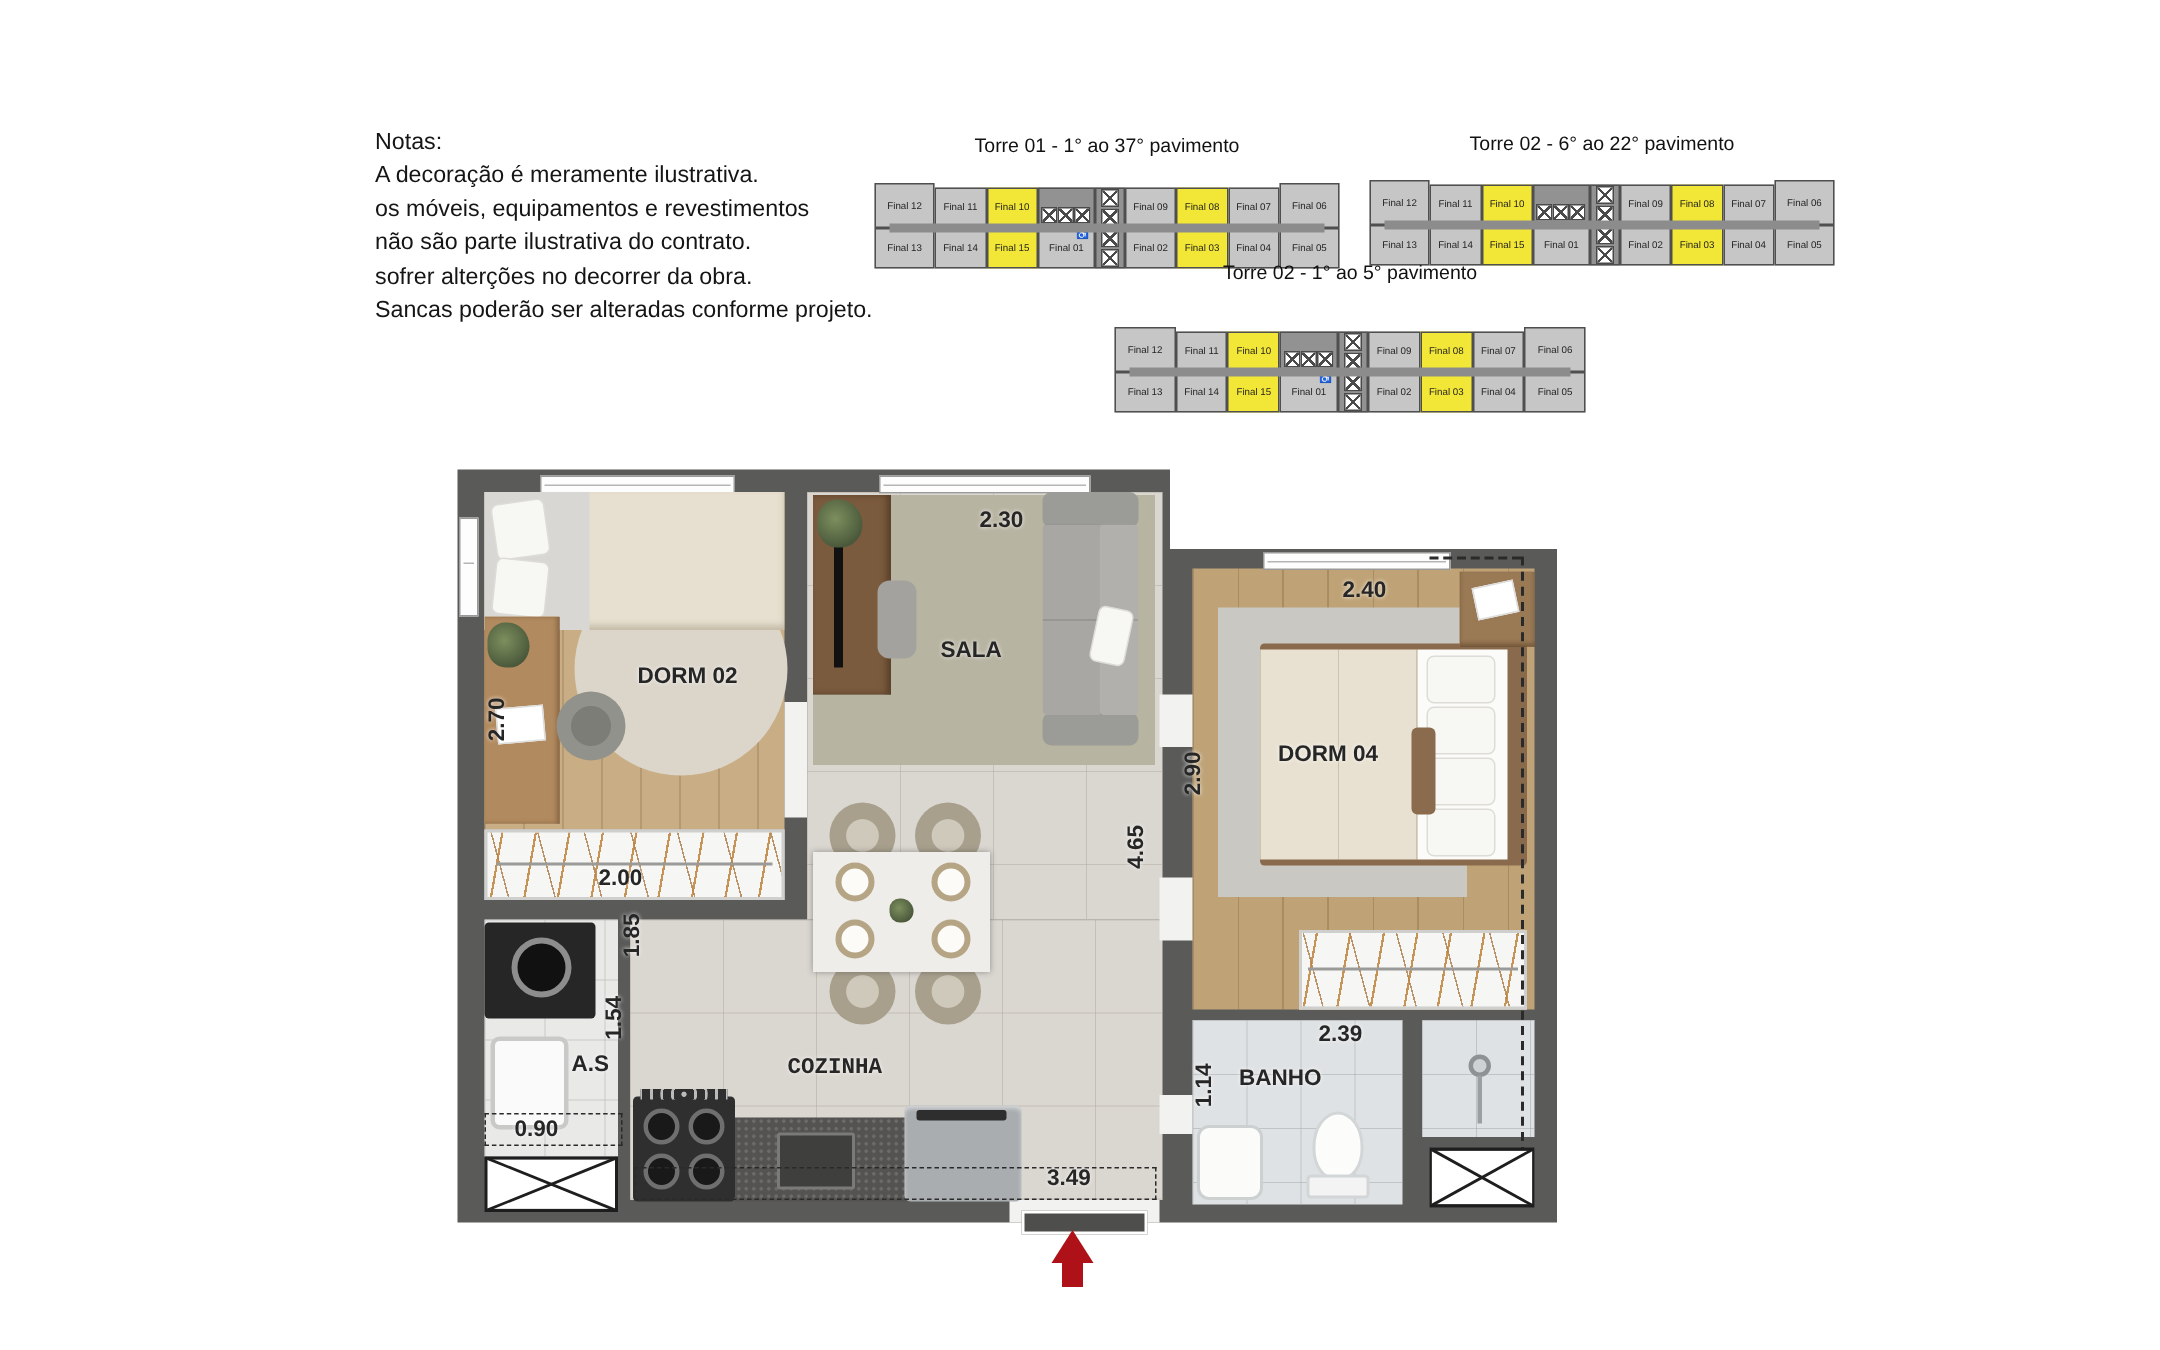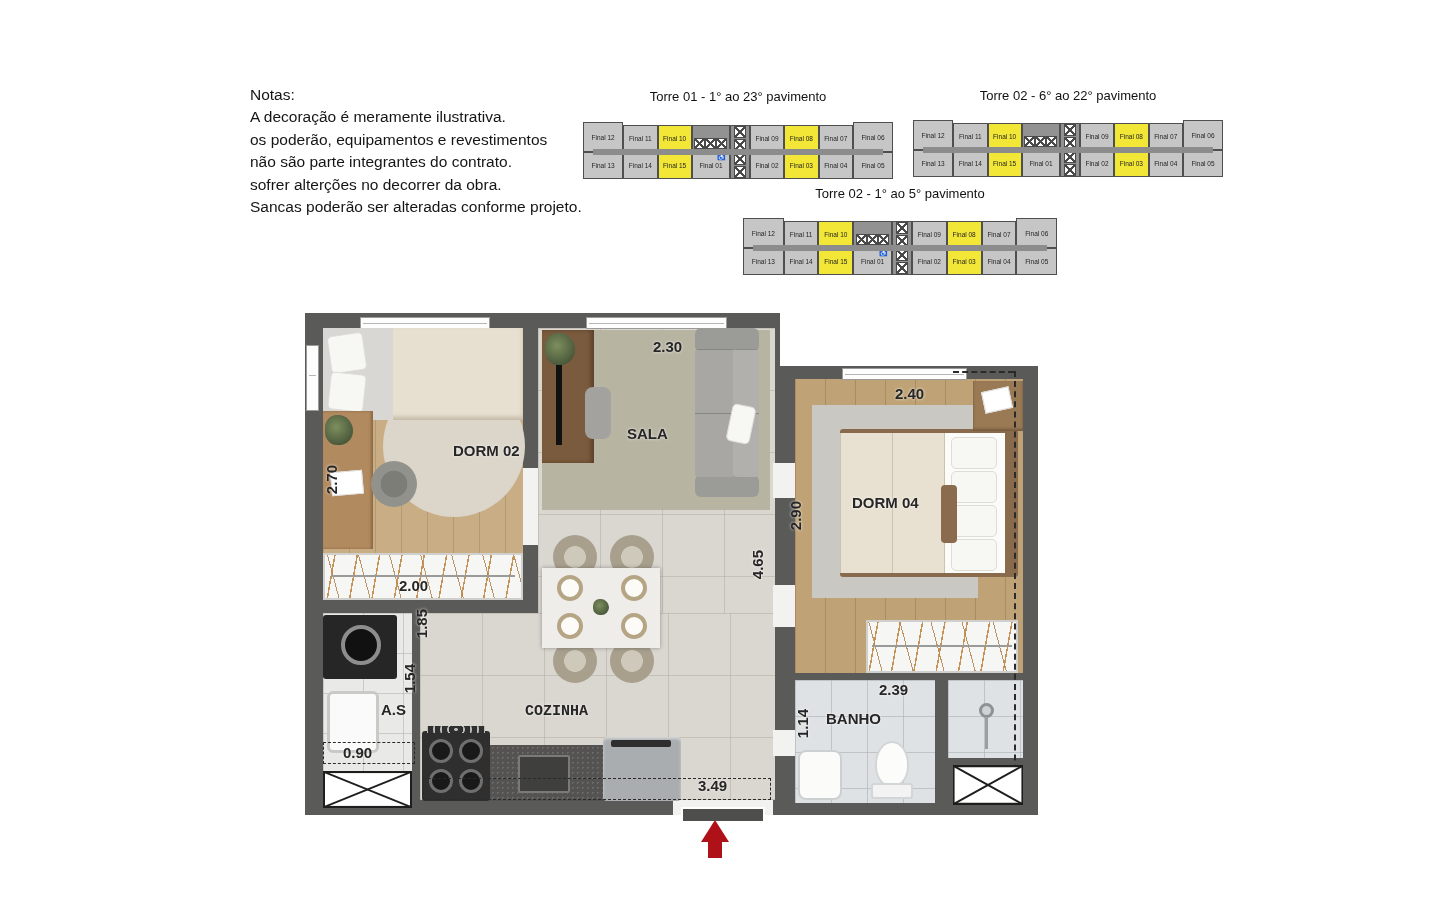--- a/index.html
+++ b/index.html
@@ -71,27 +71,27 @@
   .plant{position:absolute;background:radial-gradient(circle at 40% 40%,#7d8f5e,#49573a 75%);
          border-radius:46% 58% 52% 48%;}
   .pillow{position:absolute;background:#f7f7f4;border:1px solid #dedcd6;border-radius:5px;}
 </style>
 </head>
 <body>
 
 <div class="abs notes">
   <div>Notas:</div>
   <div>A decoração é meramente ilustrativa.</div>
-  <div>os poderão, equipamentos e revestimentos</div>
-  <div>não são parte integrantes do contrato.</div>
+  <div>os móveis, equipamentos e revestimentos</div>
+  <div>não são parte ilustrativa do contrato.</div>
   <div>sofrer alterções no decorrer da obra.</div>
   <div>Sancas poderão ser alteradas conforme projeto.</div>
 </div>
 
-<div class="abs tower-title" style="left:583px;top:89px;width:310px;">Torre 01 - 1° ao 23° pavimento</div>
+<div class="abs tower-title" style="left:583px;top:89px;width:310px;">Torre 01 - 1° ao 37° pavimento</div>
 <div class="abs tower" style="left:583px;top:125px;width:310px;height:57px;">
     <div class="t-row">
       <div class="t-cell unit end">
         <span>Final 12</span>
       </div>
       <div class="t-cell unit">
         <span>Final 11</span>
       </div>
       <div class="t-cell unit hl">
         <span>Final 10</span>
@@ -212,21 +212,21 @@
       <div class="t-cell unit">
         <span>Final 04</span>
       </div>
       <div class="t-cell unit end">
         <span>Final 05</span>
       </div>
     </div>
     <div class="corridor"></div>
   </div>
 
-<div class="abs tower-title" style="left:743px;top:186px;width:314px;">Torre 02 - 1° ao 5° pavimento</div>
+<div class="abs tower-title" style="left:743px;top:174px;width:314px;">Torre 02 - 1° ao 5° pavimento</div>
 <div class="abs tower" style="left:743px;top:221px;width:314px;height:60px;">
     <div class="t-row">
       <div class="t-cell unit end">
         <span>Final 12</span>
       </div>
       <div class="t-cell unit">
         <span>Final 11</span>
       </div>
       <div class="t-cell unit hl">
         <span>Final 10</span>
@@ -389,21 +389,21 @@
     </svg>
   <svg class="shaft" style="left:648px;top:452px;width:70px;height:40px;" viewBox="0 0 100 40" preserveAspectRatio="none">
       <rect x="1" y="1" width="98" height="38" fill="#fff" stroke="#1e1e1e" stroke-width="2.5"></rect>
       <line x1="1" y1="1" x2="99" y2="39" stroke="#1e1e1e" stroke-width="2"></line>
       <line x1="1" y1="39" x2="99" y2="1" stroke="#1e1e1e" stroke-width="2"></line>
     </svg>
 
   <div class="abs dash" style="left:18px;top:429px;width:92px;height:22px;"></div>
   <div class="abs dash" style="left:118px;top:465px;width:348px;height:22px;"></div>
 
-  <div class="lbl" style="left:120px;top:129px;margin-left:28px;">DORM 02</div>
+  <div class="lbl" style="left:120px;top:129px;">DORM 02</div>
   <div class="lbl" style="left:322px;top:112px;">SALA</div>
   <div class="lbl" style="left:547px;top:181px;">DORM 04</div>
   <div class="lbl" style="left:220px;top:390px;font-family:Liberation Mono, monospace;">COZINHA</div>
   <div class="lbl" style="left:76px;top:388px;">A.S</div>
   <div class="lbl" style="left:521px;top:397px;">BANHO</div>
 
   <div class="lbl" style="left:327px;top:25px;margin-left:21px;">2.30</div>
   <div class="lbl vlbl" style="left:18px;top:152px;">2.70</div>
   <div class="lbl" style="left:94px;top:264px;">2.00</div>
   <div class="lbl vlbl" style="left:108px;top:296px;">1.85</div>

